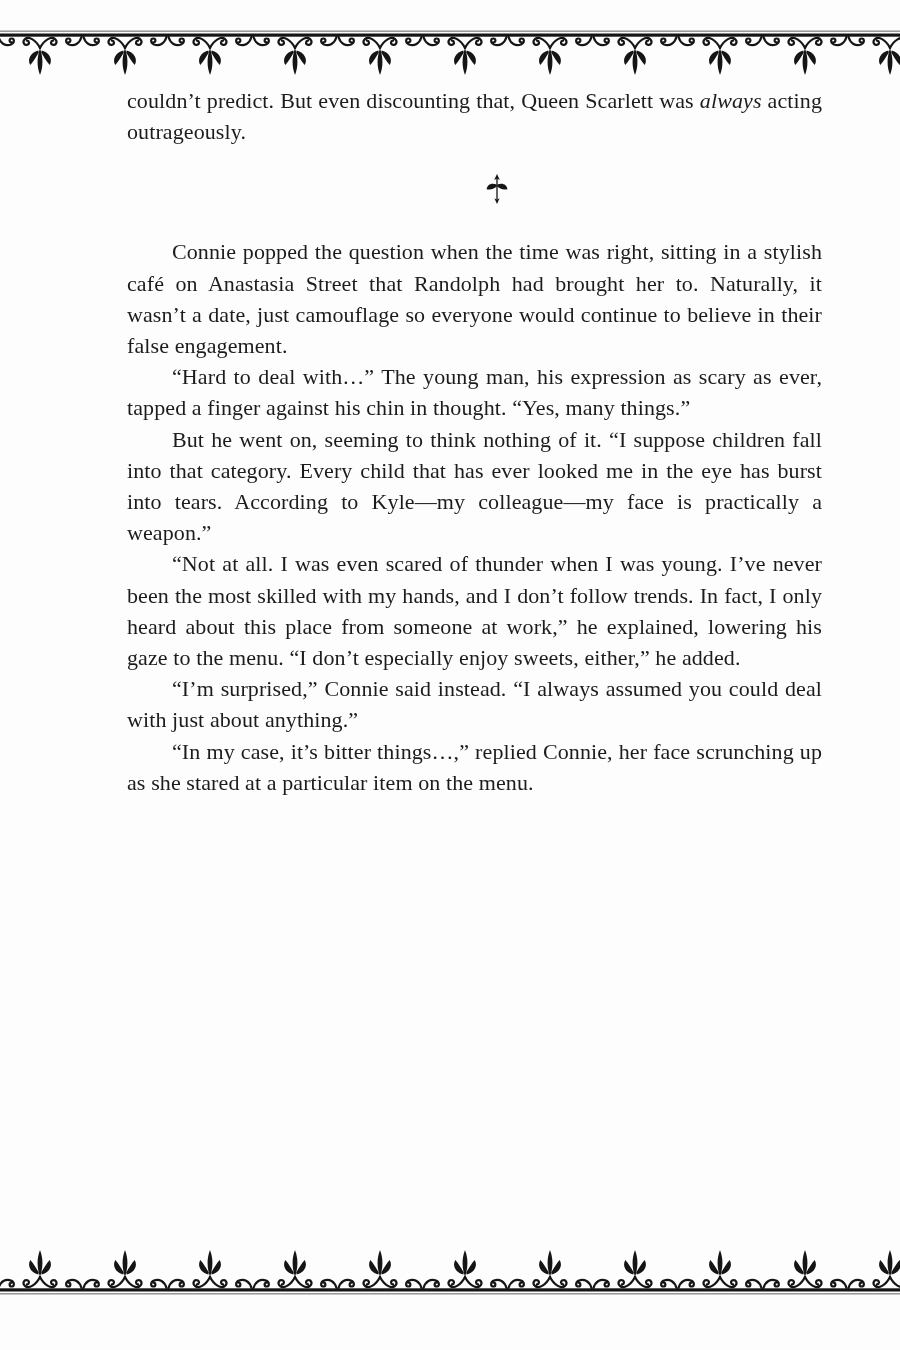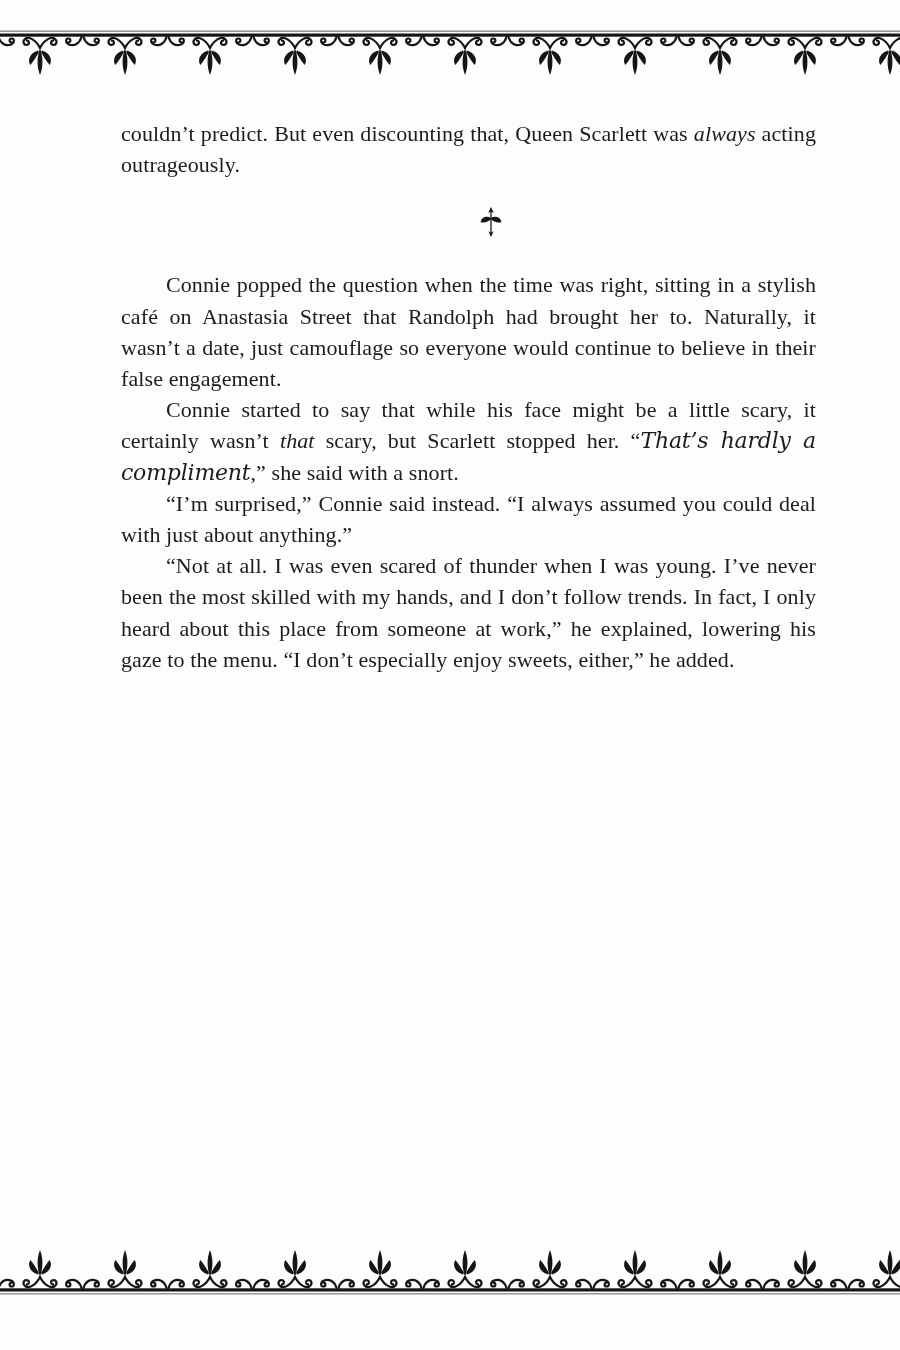--- a/index.html
+++ b/index.html
@@ -22,24 +22,24 @@
     width: 900px;
     height: 48px;
   }
   .border-band.top { top: 30px; }
   .border-band.bottom { top: 1247px; }
   .border-band.bottom svg { transform: scaleY(-1); }
   .border-band svg { display: block; }
 
   .content {
     position: absolute;
-    left: 121px;
+    left: 127px;
     width: 695px;
     top: 0;
-    padding-top: 118px;
+    padding-top: 85px;
     color: #1c1c1c;
     font-size: 22px;
     line-height: 31.2px;
     text-align: justify;
     letter-spacing: 0.1px;
   }
   .content p {
     margin: 0;
     padding: 0;
   }
@@ -111,23 +111,25 @@
   <div class="separator">
     <svg width="22" height="30" viewBox="0 0 22 30" xmlns="http://www.w3.org/2000/svg" fill="#151515">
       <path d="M11,0 L13.8,6 L11,4.4 L8.2,6 Z"></path>
       <rect x="10.35" y="2.5" width="1.3" height="23.5" rx="0.6"></rect>
       <path d="M10.6,10.5 C5,8.5 1.2,10.8 0.6,15.2 C5,16.2 8.8,14.4 10.9,12.3 Z"></path>
       <path d="M11.4,10.5 C17,8.5 20.8,10.8 21.4,15.2 C17,16.2 13.2,14.4 11.1,12.3 Z"></path>
       <path d="M11,30 L13.6,24.2 L11,25.8 L8.4,24.2 Z"></path>
     </svg>
   </div>
       <p class="indent"><span>Connie popped the question when the time was right, sitting in a stylish café on Anastasia Street that Randolph had brought her to. Naturally, it wasn’t a date, just camouflage so everyone would continue to believe in their false engagement.</span></p>
-      <p class="indent"><span>Connie started to say that while his face might be a little scary, it certainly wasn’t </span><span class="i">that</span><span> scary, but Scarlett stopped her. “</span><span class="fancy">That’s hardly a compliment</span><span>,” she said with a snort.</span></p>
+      <p class="indent"><span>“Hard to deal with…” The young man, his expression as scary as ever, tapped a finger against his chin in thought. “Yes, many things.”</span></p>
+      <p class="indent"><span>But he went on, seeming to think nothing of it. “I suppose children fall into that category. Every child that has ever looked me in the eye has burst into tears. According to Kyle—my colleague—my face is practically a weapon.”</span></p>
+      <p class="indent"><span>“Not at all. I was even scared of thunder when I was young. I’ve never been the most skilled with my hands, and I don’t follow trends. In fact, I only heard about this place from someone at work,” he explained, lowering his gaze to the menu. “I don’t especially enjoy sweets, either,” he added.</span></p>
       <p class="indent"><span>“I’m surprised,” Connie said instead. “I always assumed you could deal with just about anything.”</span></p>
-      <p class="indent"><span>“Not at all. I was even scared of thunder when I was young. I’ve never been the most skilled with my hands, and I don’t follow trends. In fact, I only heard about this place from someone at work,” he explained, lowering his gaze to the menu. “I don’t especially enjoy sweets, either,” he added.</span></p>
+      <p class="indent"><span>“In my case, it’s bitter things…,” replied Connie, her face scrunching up as she stared at a particular item on the menu.</span></p>
     </div>
 
   <div class="border-band bottom">
     <svg width="900" height="48" viewBox="0 0 900 48" xmlns="http://www.w3.org/2000/svg">
       <rect x="0" y="0.5" width="900" height="1.4" fill="#8d8d8d"></rect>
       <rect x="0" y="3.5" width="900" height="3.2" fill="#151515"></rect>
       <g transform="translate(0,6.5)">
         <use href="#bunit" x="-87.5"></use>
           <use href="#bunit" x="-2.5"></use>
           <use href="#bunit" x="82.5"></use>

